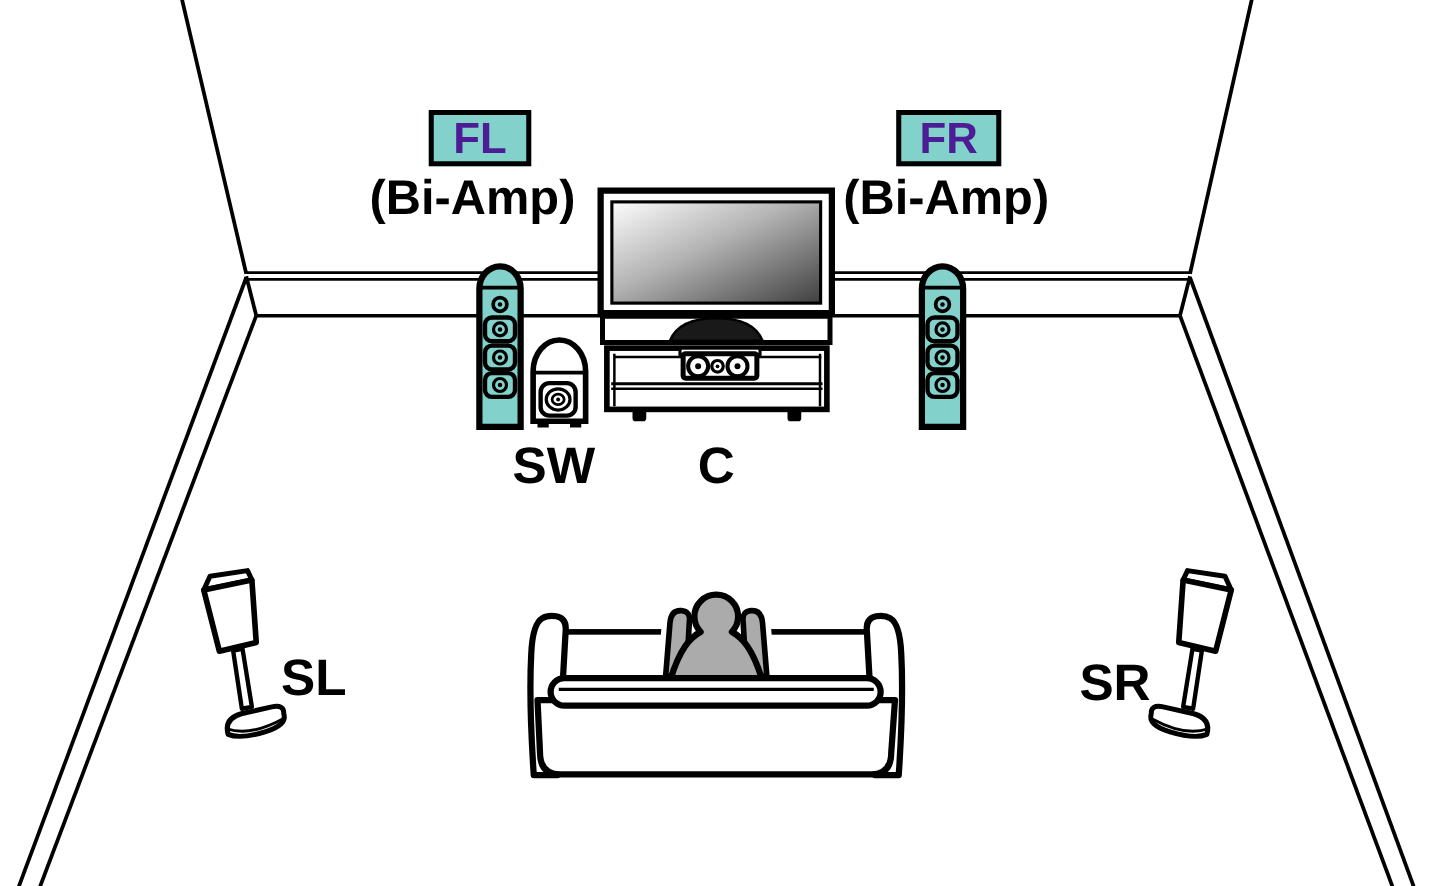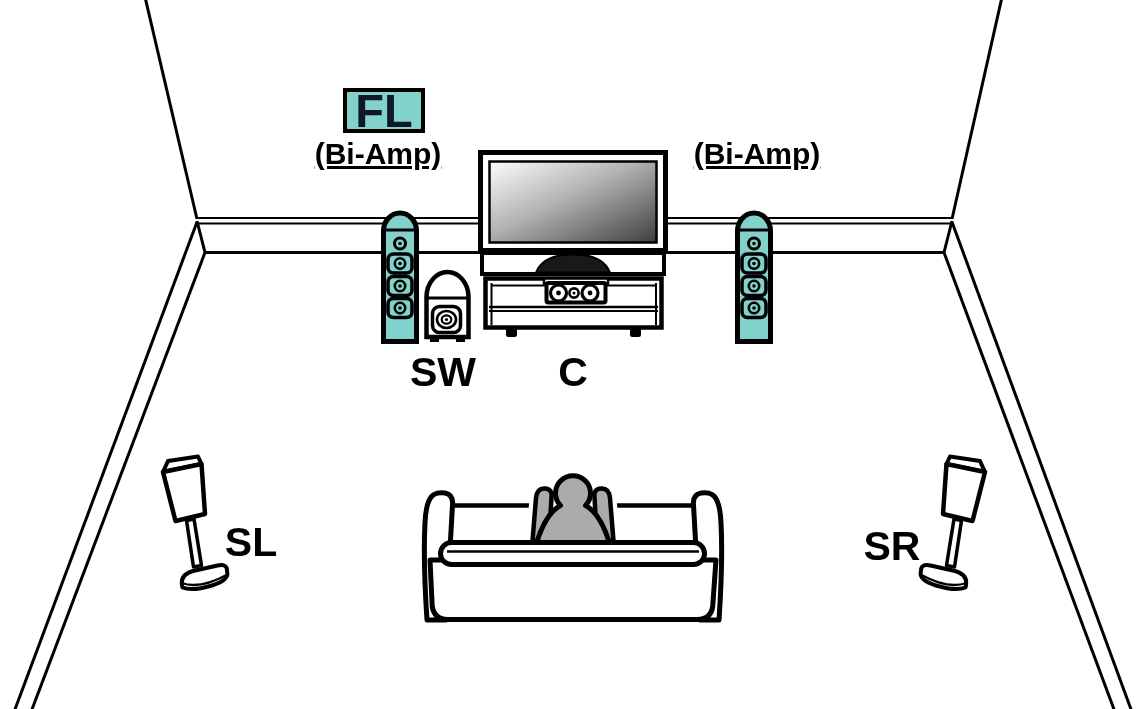--- a/index.html
+++ b/index.html
@@ -8,23 +8,23 @@
     font-family:"Liberation Sans",sans-serif;
   }
   .stage svg{position:absolute;left:0;top:0;}
   .lbl{
     position:absolute;color:#000;font-weight:700;white-space:nowrap;
     transform:translateX(-50%);line-height:1;
   }
   .tag{
     position:absolute;display:flex;align-items:center;justify-content:center;
     background:#82D2CB;border:4px solid #000;box-sizing:border-box;
-    color:#0f172a;font-weight:700;font-size:47px;line-height:1;
+    color:#4c1d95;font-weight:700;font-size:35px;line-height:1;
   }
-  .note{font-size:30px;text-decoration:underline;}
+  .note{font-size:39px;}
   .spk{font-size:41px;}
 </style>
 </head>
 <body>
 
 <div class="stage">
 
   <svg width="1146" height="709" viewBox="0 0 1146 709">
     <defs>
       <linearGradient id="screenGrad" x1="0" y1="0" x2="1" y2="1">
@@ -130,20 +130,21 @@
       <path d="M163,472 L168,461 L198,456.5 L201.5,464 Z" stroke-width="4"></path>
       <path d="M163,472 L201.5,464 L205,514 L175.5,521 Z" stroke-width="4.5"></path>
       <path d="M186.5,520.5 L194,519 L201.5,565.5 L193.5,567 Z" stroke-width="3.5"></path>
       <path d="M182.5,587.5 Q179,575 193,571 L217.5,565.5 Q227.5,563.5 227,571 Q230,580 212,585.5 Q192,591.5 182.5,587.5 Z" stroke-width="4"></path>
       <path d="M181.5,583 Q200,589.5 226.5,575" fill="none" stroke-width="2.3"></path>
     </g>
     <use href="#sl-speaker" transform="translate(1148,0) scale(-1,1)"></use>
   </svg>
 
   <div class="tag" style="left: 343px; top: 88px; width: 82px; height: 45px; background-color: rgb(130, 210, 203);">FL</div>
+  <div class="tag" style="left: 717px; top: 88px; width: 84px; height: 45px; background-color: rgb(130, 210, 203);">FR</div>
 
   <div class="lbl note" style="left:378px;top:139px;">(Bi-Amp)</div>
   <div class="lbl note" style="left:757px;top:139px;">(Bi-Amp)</div>
 
   <div class="lbl spk" style="left:443px;top:352px;">SW</div>
   <div class="lbl spk" style="left:573px;top:352px;">C</div>
   <div class="lbl spk" style="left:251px;top:522px;">SL</div>
   <div class="lbl spk" style="left:892px;top:526px;text-align:center;">SR</div>
 </div>
 

